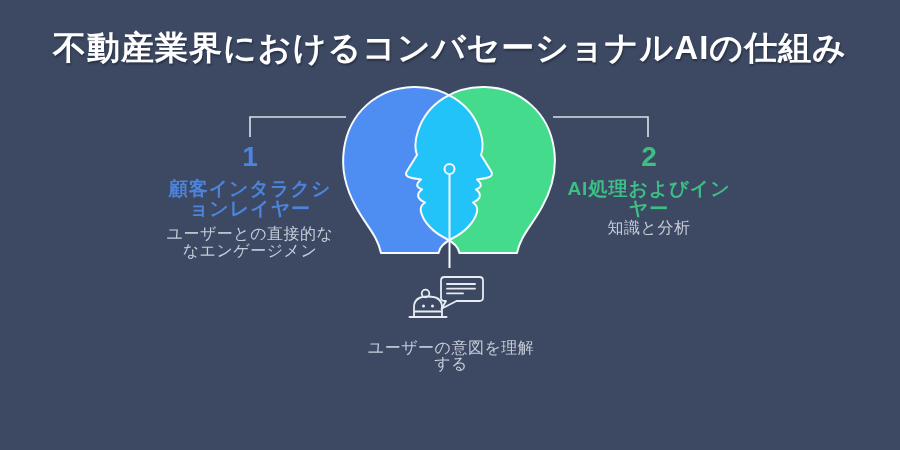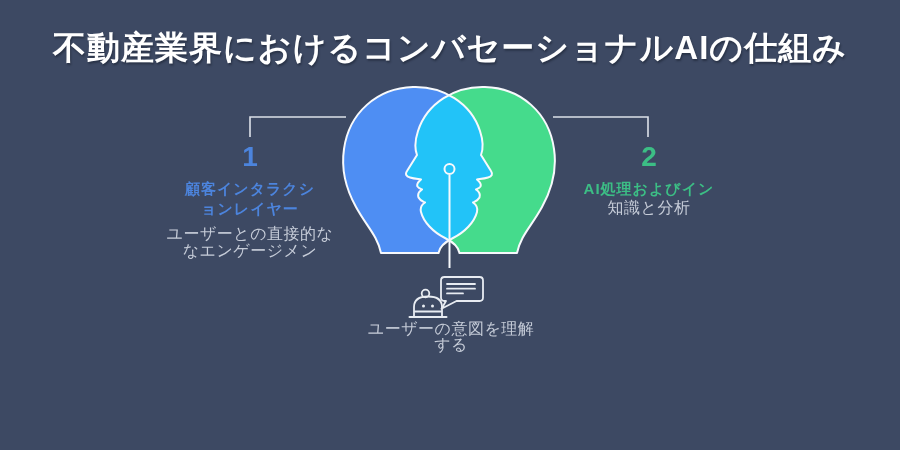--- a/index.html
+++ b/index.html
@@ -24,21 +24,21 @@
   .head-outline { fill:none; stroke: var(--c-outline); stroke-width:2; stroke-linejoin:round; }
   .bracket { fill:none; stroke: var(--c-connector-line); stroke-width:1.6; }
   .connector { stroke: var(--c-outline); stroke-width:2; }
   .node-circle { fill:none; stroke: var(--c-outline); stroke-width:2; }
   .icon-stroke { fill:none; stroke: var(--c-icon-stroke); stroke-width:1.8; stroke-linecap:round; stroke-linejoin:round; }
   .icon-dot { fill: var(--c-icon-stroke); }
 
   .block { position:absolute; text-align:center; }
   .block .line { display:block; }
   .side-num { font-size:28px; font-weight:bold; line-height:30px; }
-  .heading { font-size:15px; font-weight:bold; line-height:20px; letter-spacing:1px; }
+  .heading { font-size:19px; font-weight:bold; line-height:20px; letter-spacing:1px; }
   .desc { font-size:16px; line-height:17px; letter-spacing:0.5px; color: var(--c-text-muted); }
   .accent-blue  { color: var(--c-accent-blue); }
   .accent-green { color: var(--c-accent-green); }
   .accent-cyan  { color: var(--c-accent-cyan); }
   .bottom-heading { line-height:17.5px; }
   .desc-bottom { line-height:16px; }
 </style>
 </head>
 <body>
 
@@ -117,26 +117,27 @@
     <div class="desc" style="margin-top:6px;">
       <span class="line">ユーザーとの直接的な</span>
       <span class="line">なエンゲージメン</span>
     </div>
   </div>
 
   <div class="block" style="left:564px; top:142px; width:170px;">
     <div class="side-num accent-green">2</div>
     <div class="heading accent-green" style="margin-top:7px;">
       <span class="line">AI処理およびイン</span>
+      <span class="line">ヤー</span>
     </div>
     <div class="desc" style="">
       <span class="line">知識と分析</span>
     </div>
   </div>
 
   <div class="block" style="left:366px; top:322px; width:170px;">
-    <div class="desc desc-bottom" style="margin-top:0;font-family:Liberation Mono, monospace;">
+    <div class="desc desc-bottom" style="margin-top:18px;">
       <span class="line">ユーザーの意図を理解</span>
       <span class="line">する</span>
     </div>
   </div>
 
 </div>
 
 </body></html>

